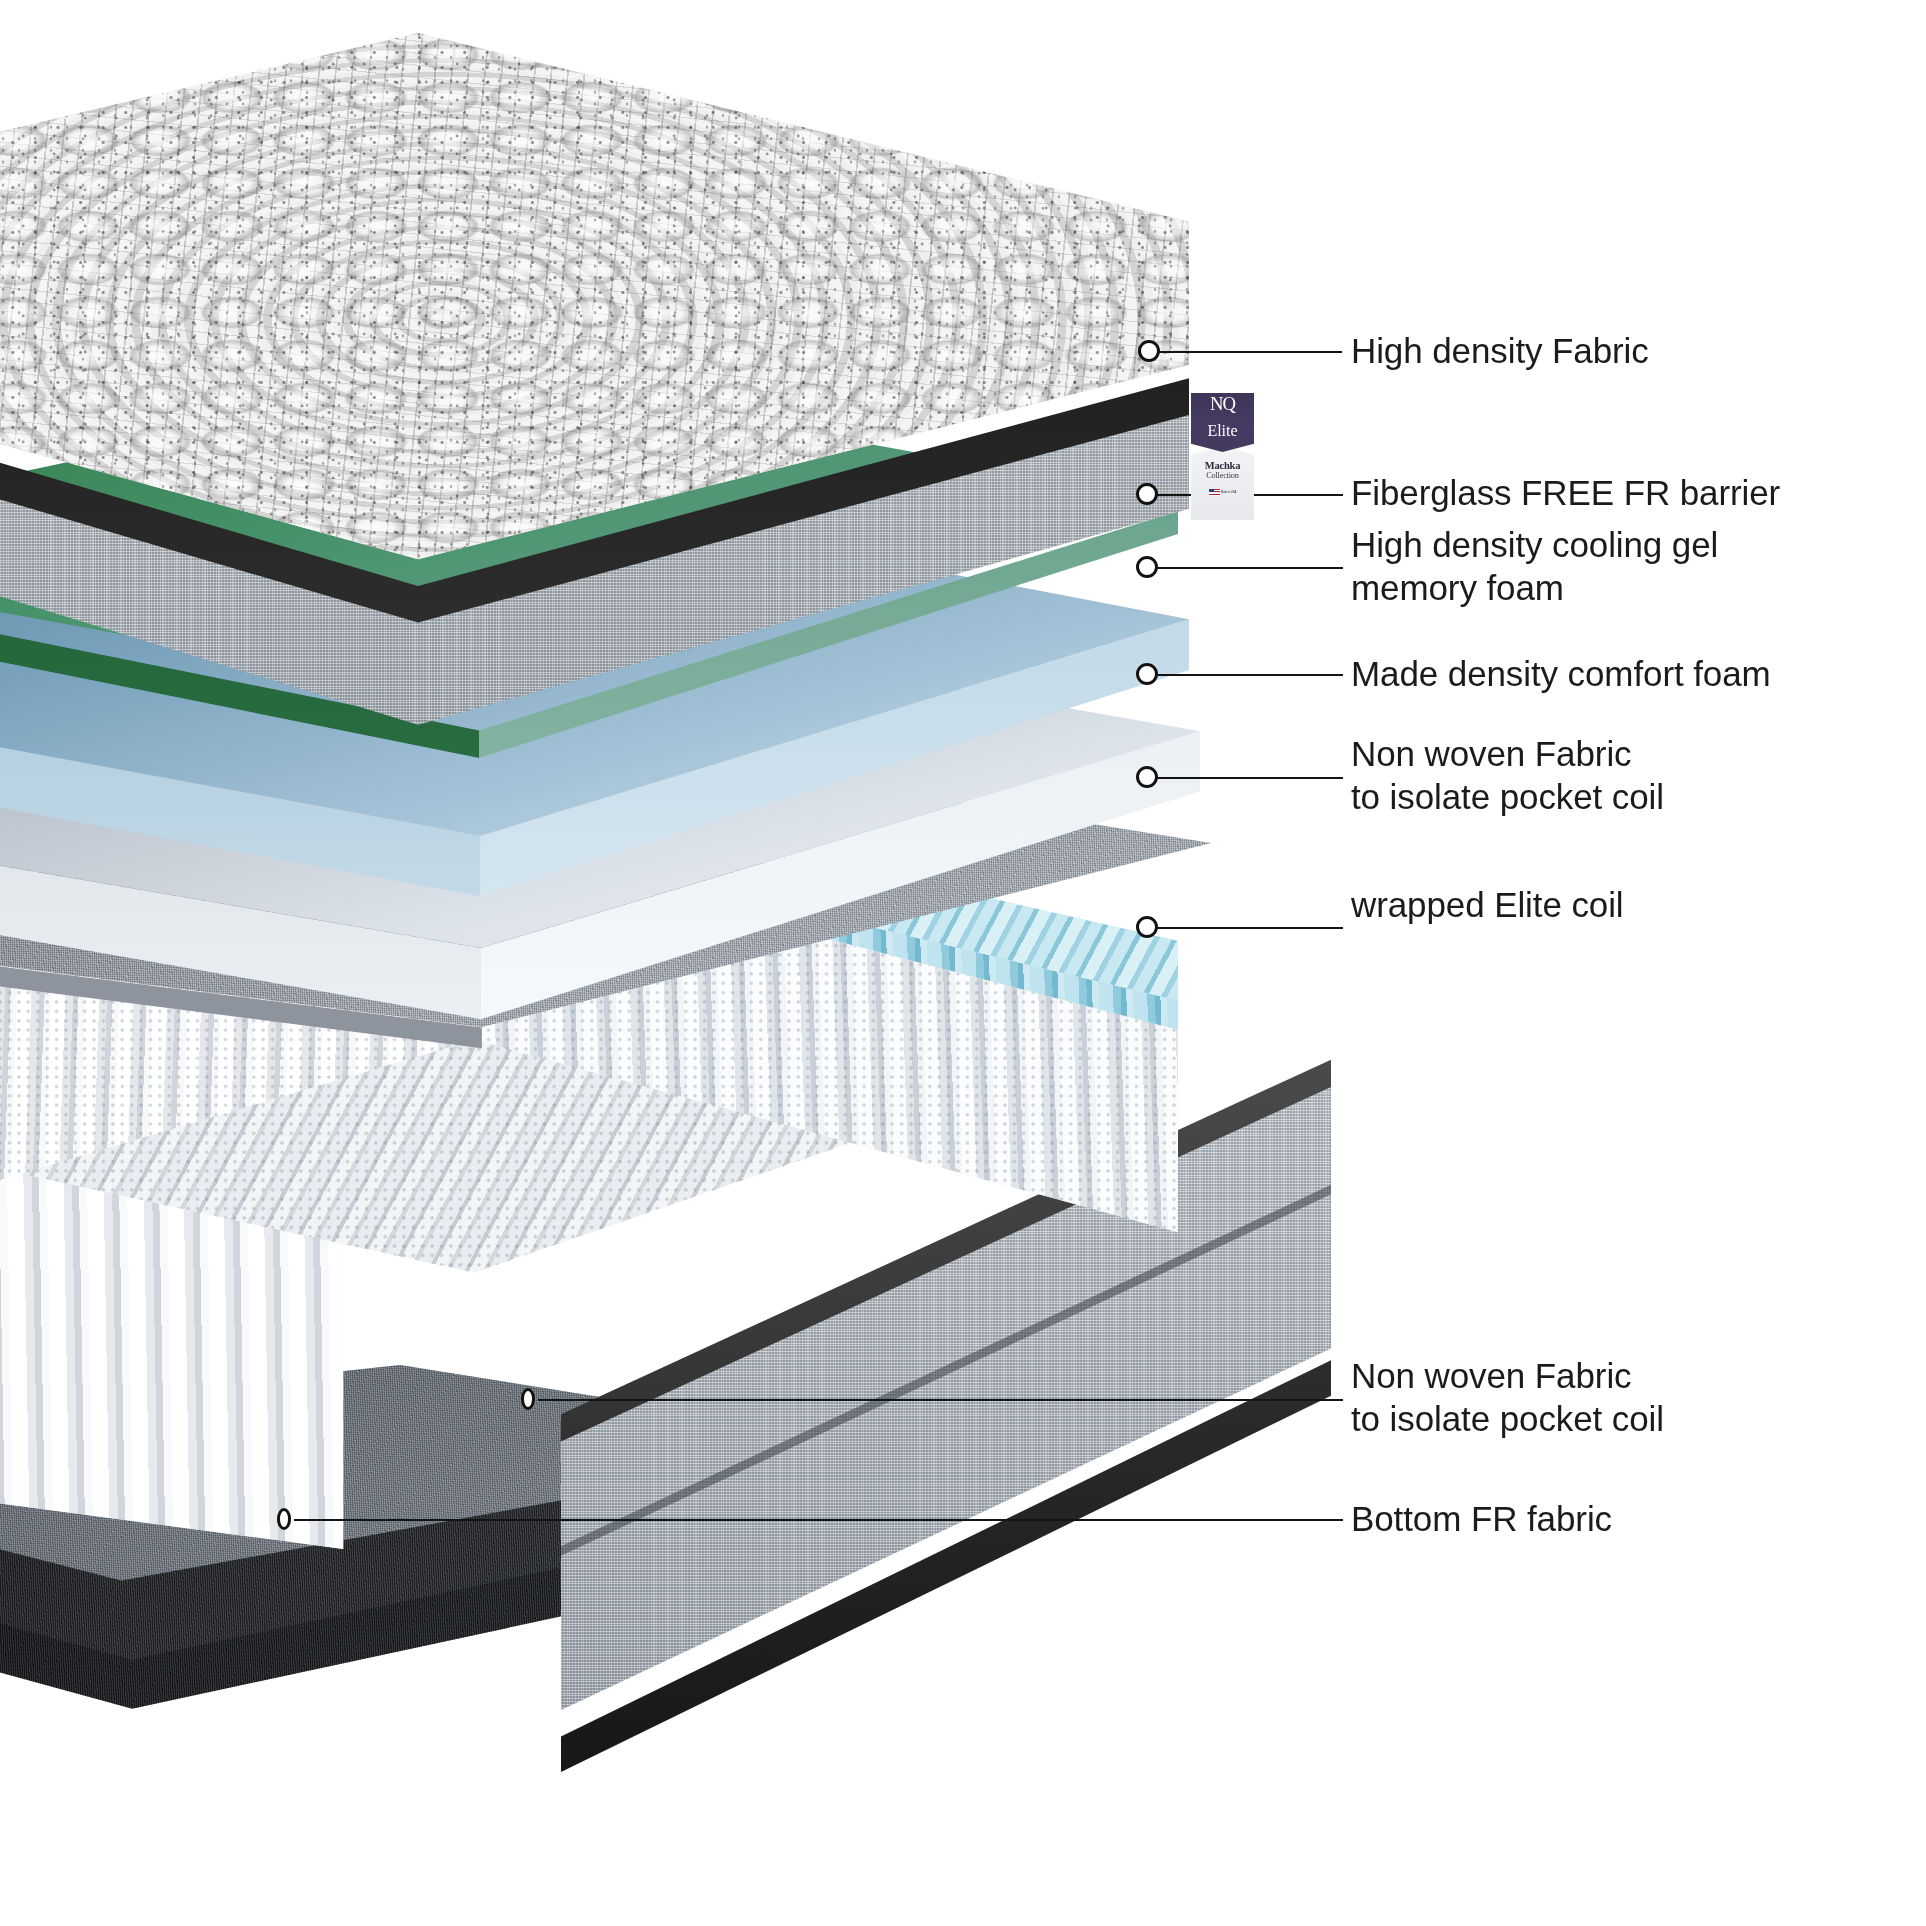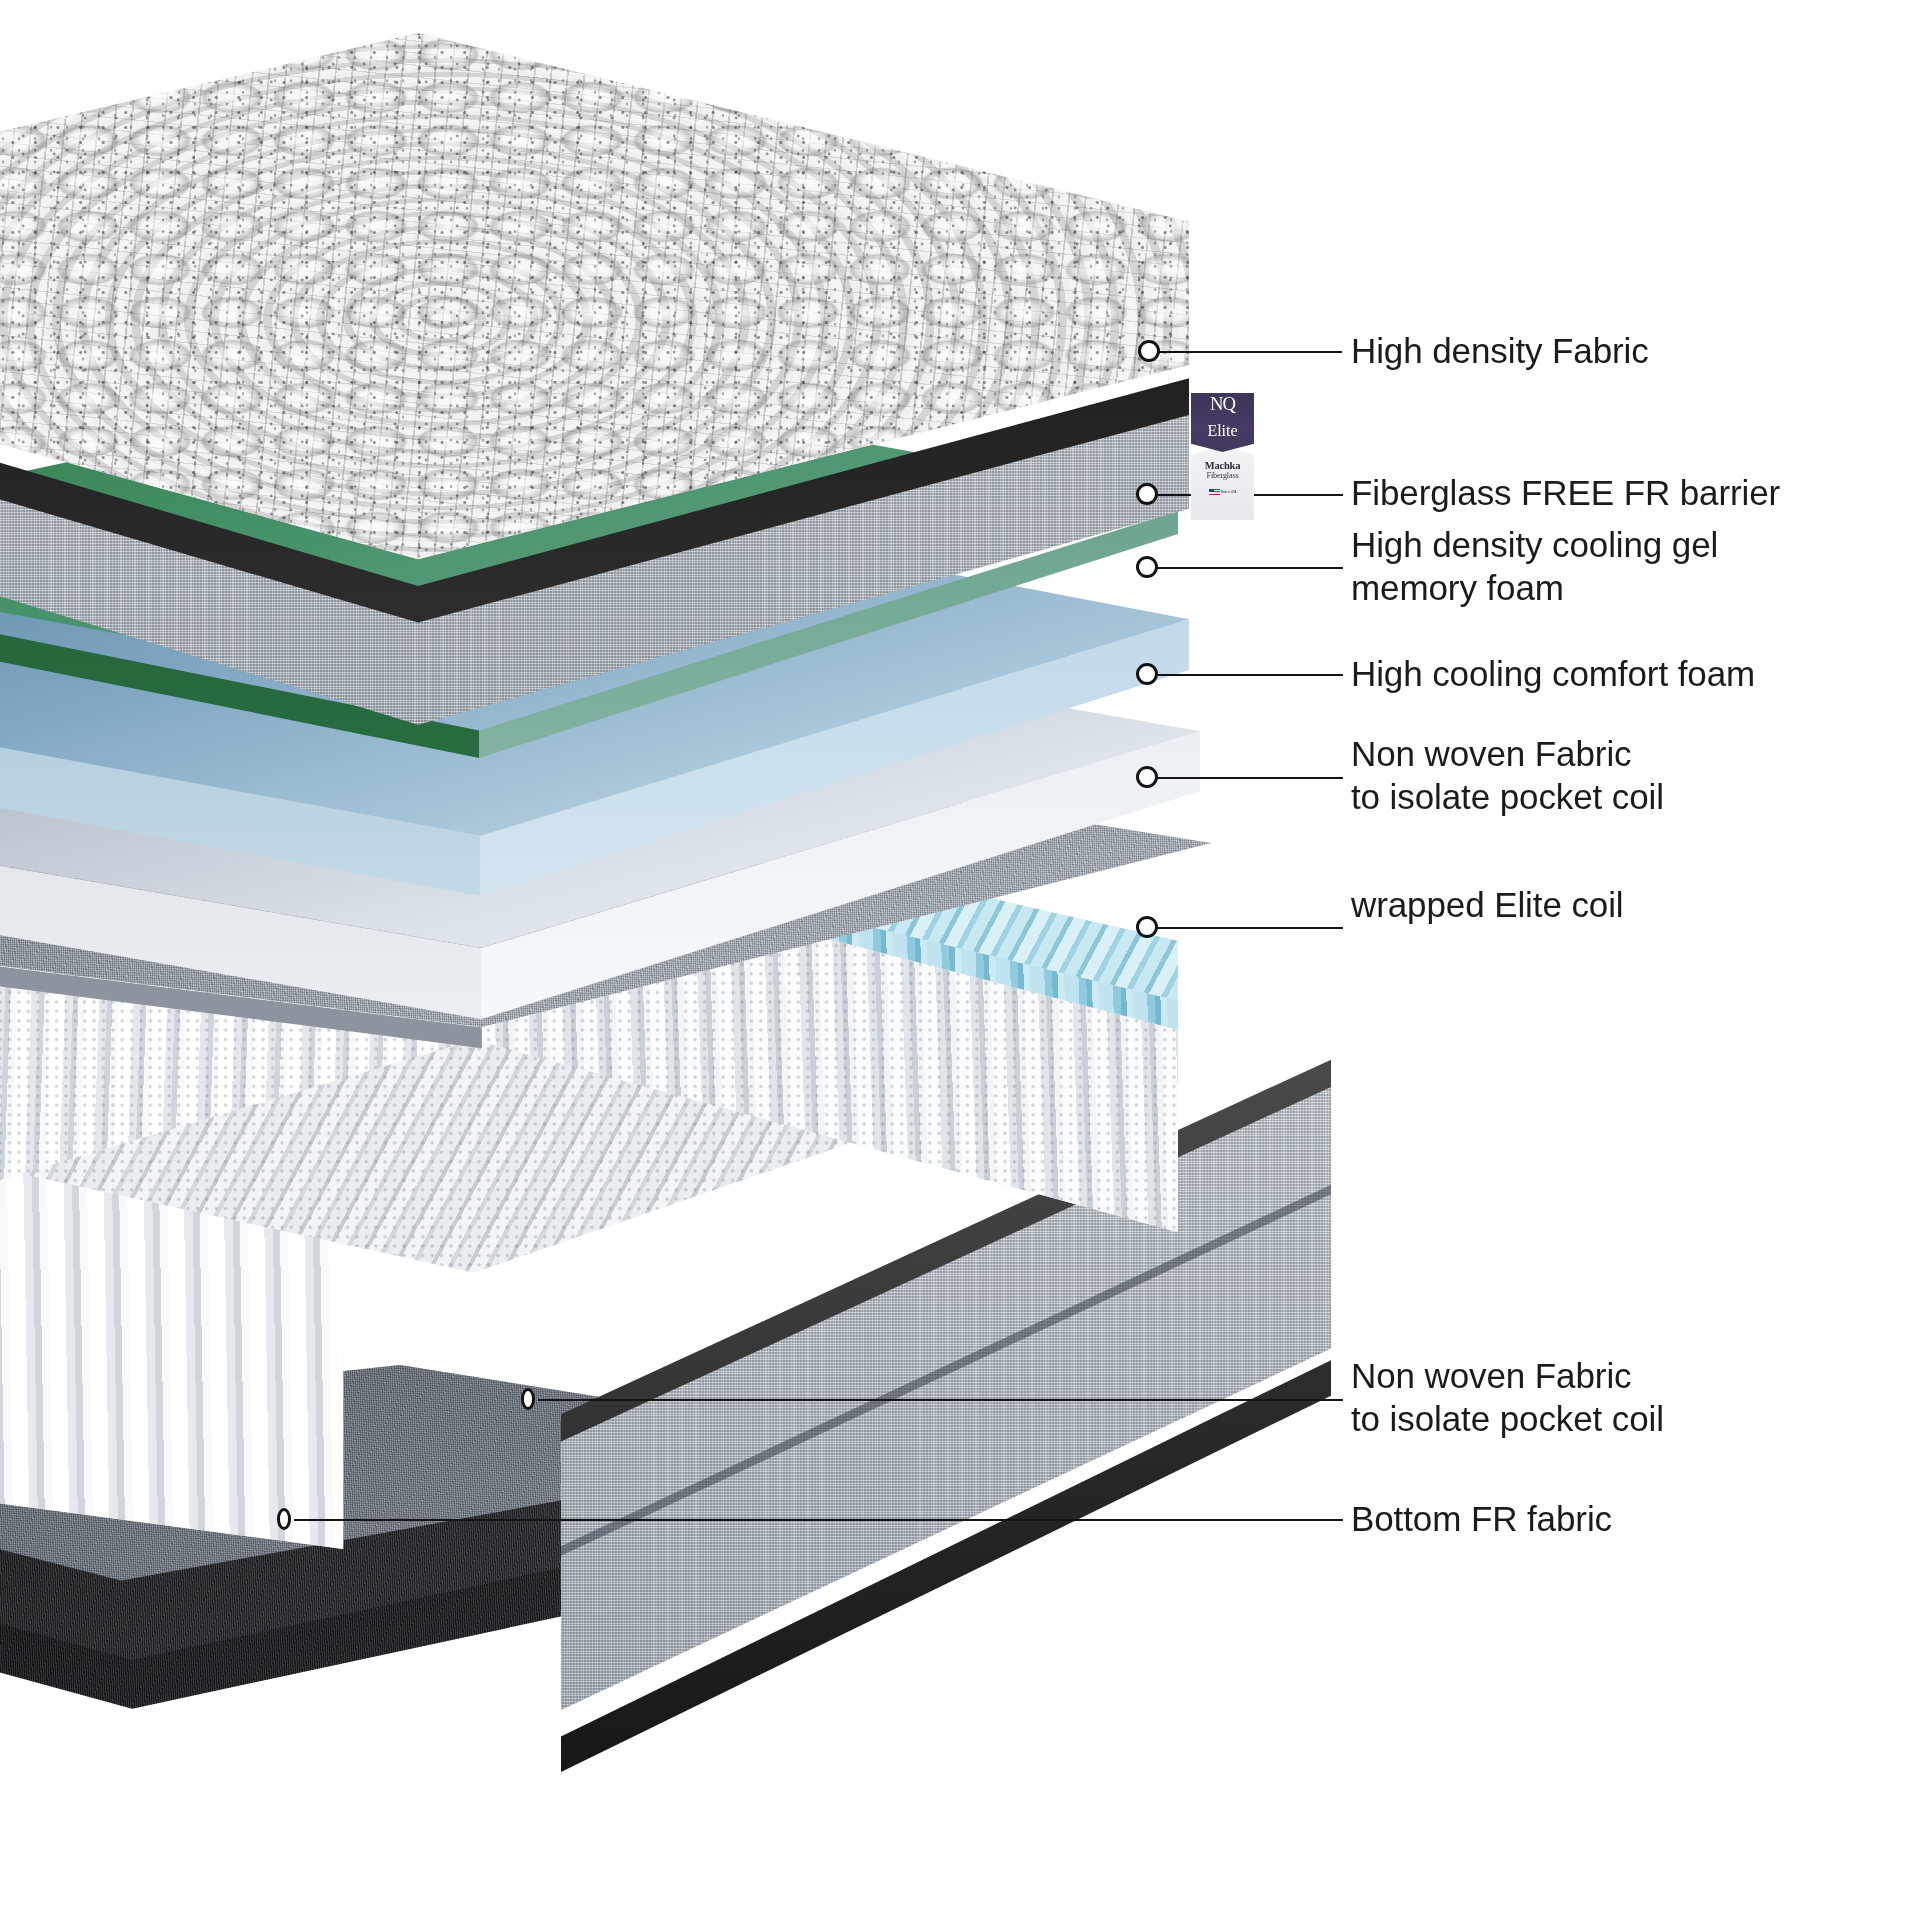--- a/index.html
+++ b/index.html
@@ -361,21 +361,21 @@
 
     <div class="poly" id="sideBorder"></div>
     <div class="poly" id="piping"></div>
     <div class="poly" id="quiltTop"></div>
     <div class="poly" id="quiltBumps"></div>
     <div class="poly" id="quiltSpeck"></div>
 
     <div id="tag">
       <div id="tagBot">
         <div id="tagColl1">Machka</div>
-        <div id="tagColl2">Fiberglass</div>
+        <div id="tagColl2">Collection</div>
         <div id="tagFlagWrap">
           <div id="tagFlag"></div>
           <div id="tagMade">Made in USA</div>
         </div>
       </div>
       <div id="tagTop">
         <div id="tagMono">NQ</div>
         <div id="tagElite">Elite</div>
       </div>
     </div>
@@ -387,21 +387,21 @@
       <div class="dot" style="width: 22px; height: 22px; left: 1138px; top: 340px;"></div>
       <div class="label" style="left: 1351px; top: 330px;"><div>High density Fabric</div></div>
       <div class="leader" style="left: 1157px; top: 494px; width: 186px;"></div>
       <div class="dot" style="width: 22px; height: 22px; left: 1136px; top: 483px;"></div>
       <div class="label" style="left: 1351px; top: 472px;"><div>Fiberglass FREE FR barrier</div></div>
       <div class="leader" style="left: 1157px; top: 567px; width: 186px;"></div>
       <div class="dot" style="width: 22px; height: 22px; left: 1136px; top: 556px;"></div>
       <div class="label" style="left: 1351px; top: 524px;"><div>High density cooling gel</div><div>memory foam</div></div>
       <div class="leader" style="left: 1157px; top: 674px; width: 186px;"></div>
       <div class="dot" style="width: 22px; height: 22px; left: 1136px; top: 663px;"></div>
-      <div class="label" style="left: 1351px; top: 653px;"><div>High cooling comfort foam</div></div>
+      <div class="label" style="left: 1351px; top: 653px;"><div>Made density comfort foam</div></div>
       <div class="leader" style="left: 1157px; top: 777px; width: 186px;"></div>
       <div class="dot" style="width: 22px; height: 22px; left: 1136px; top: 766px;"></div>
       <div class="label" style="left: 1351px; top: 733px;"><div>Non woven Fabric</div><div>to isolate pocket coil</div></div>
       <div class="leader" style="left: 1157px; top: 927px; width: 186px;"></div>
       <div class="dot" style="width: 22px; height: 22px; left: 1136px; top: 916px;"></div>
       <div class="label" style="left: 1351px; top: 884px;"><div>wrapped Elite coil</div></div>
       <div class="leader" style="left: 538px; top: 1399px; width: 805px;"></div>
       <div class="dot flat" style="width: 14.3px; height: 22px; left: 521px; top: 1388px;"></div>
       <div class="label" style="left: 1351px; top: 1355px;"><div>Non woven Fabric</div><div>to isolate pocket coil</div></div>
       <div class="leader" style="left: 294px; top: 1519px; width: 1049px;"></div>

